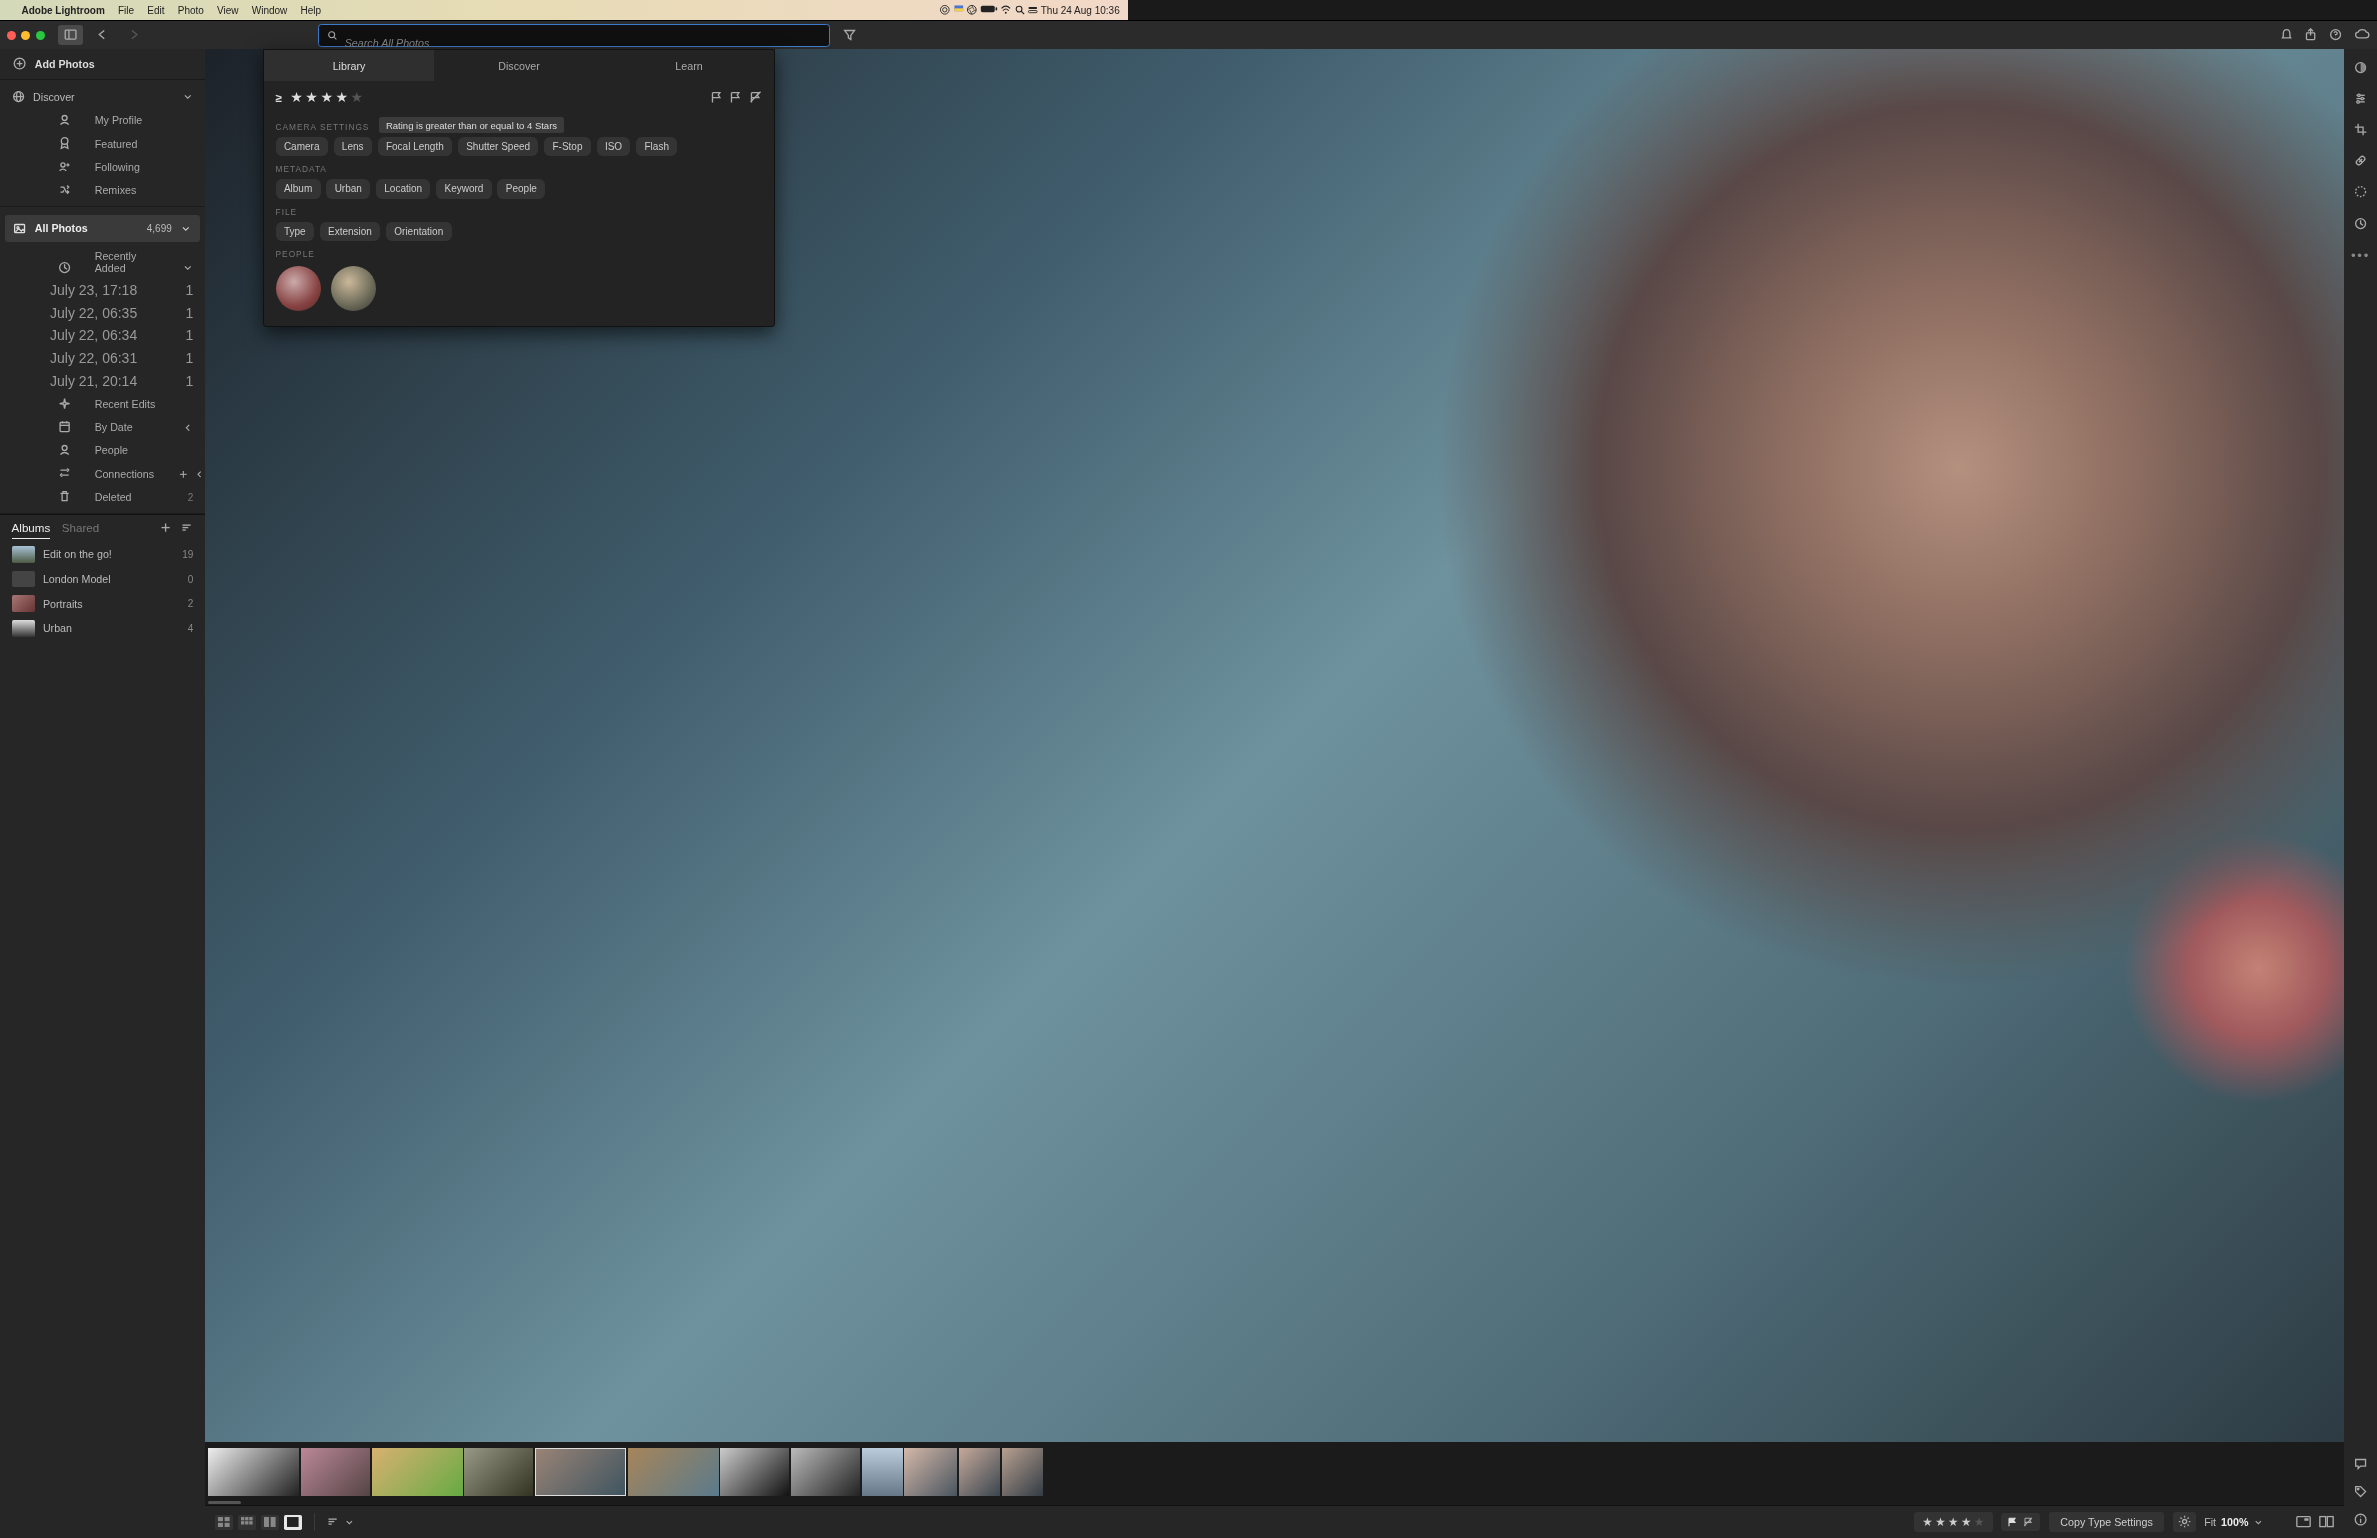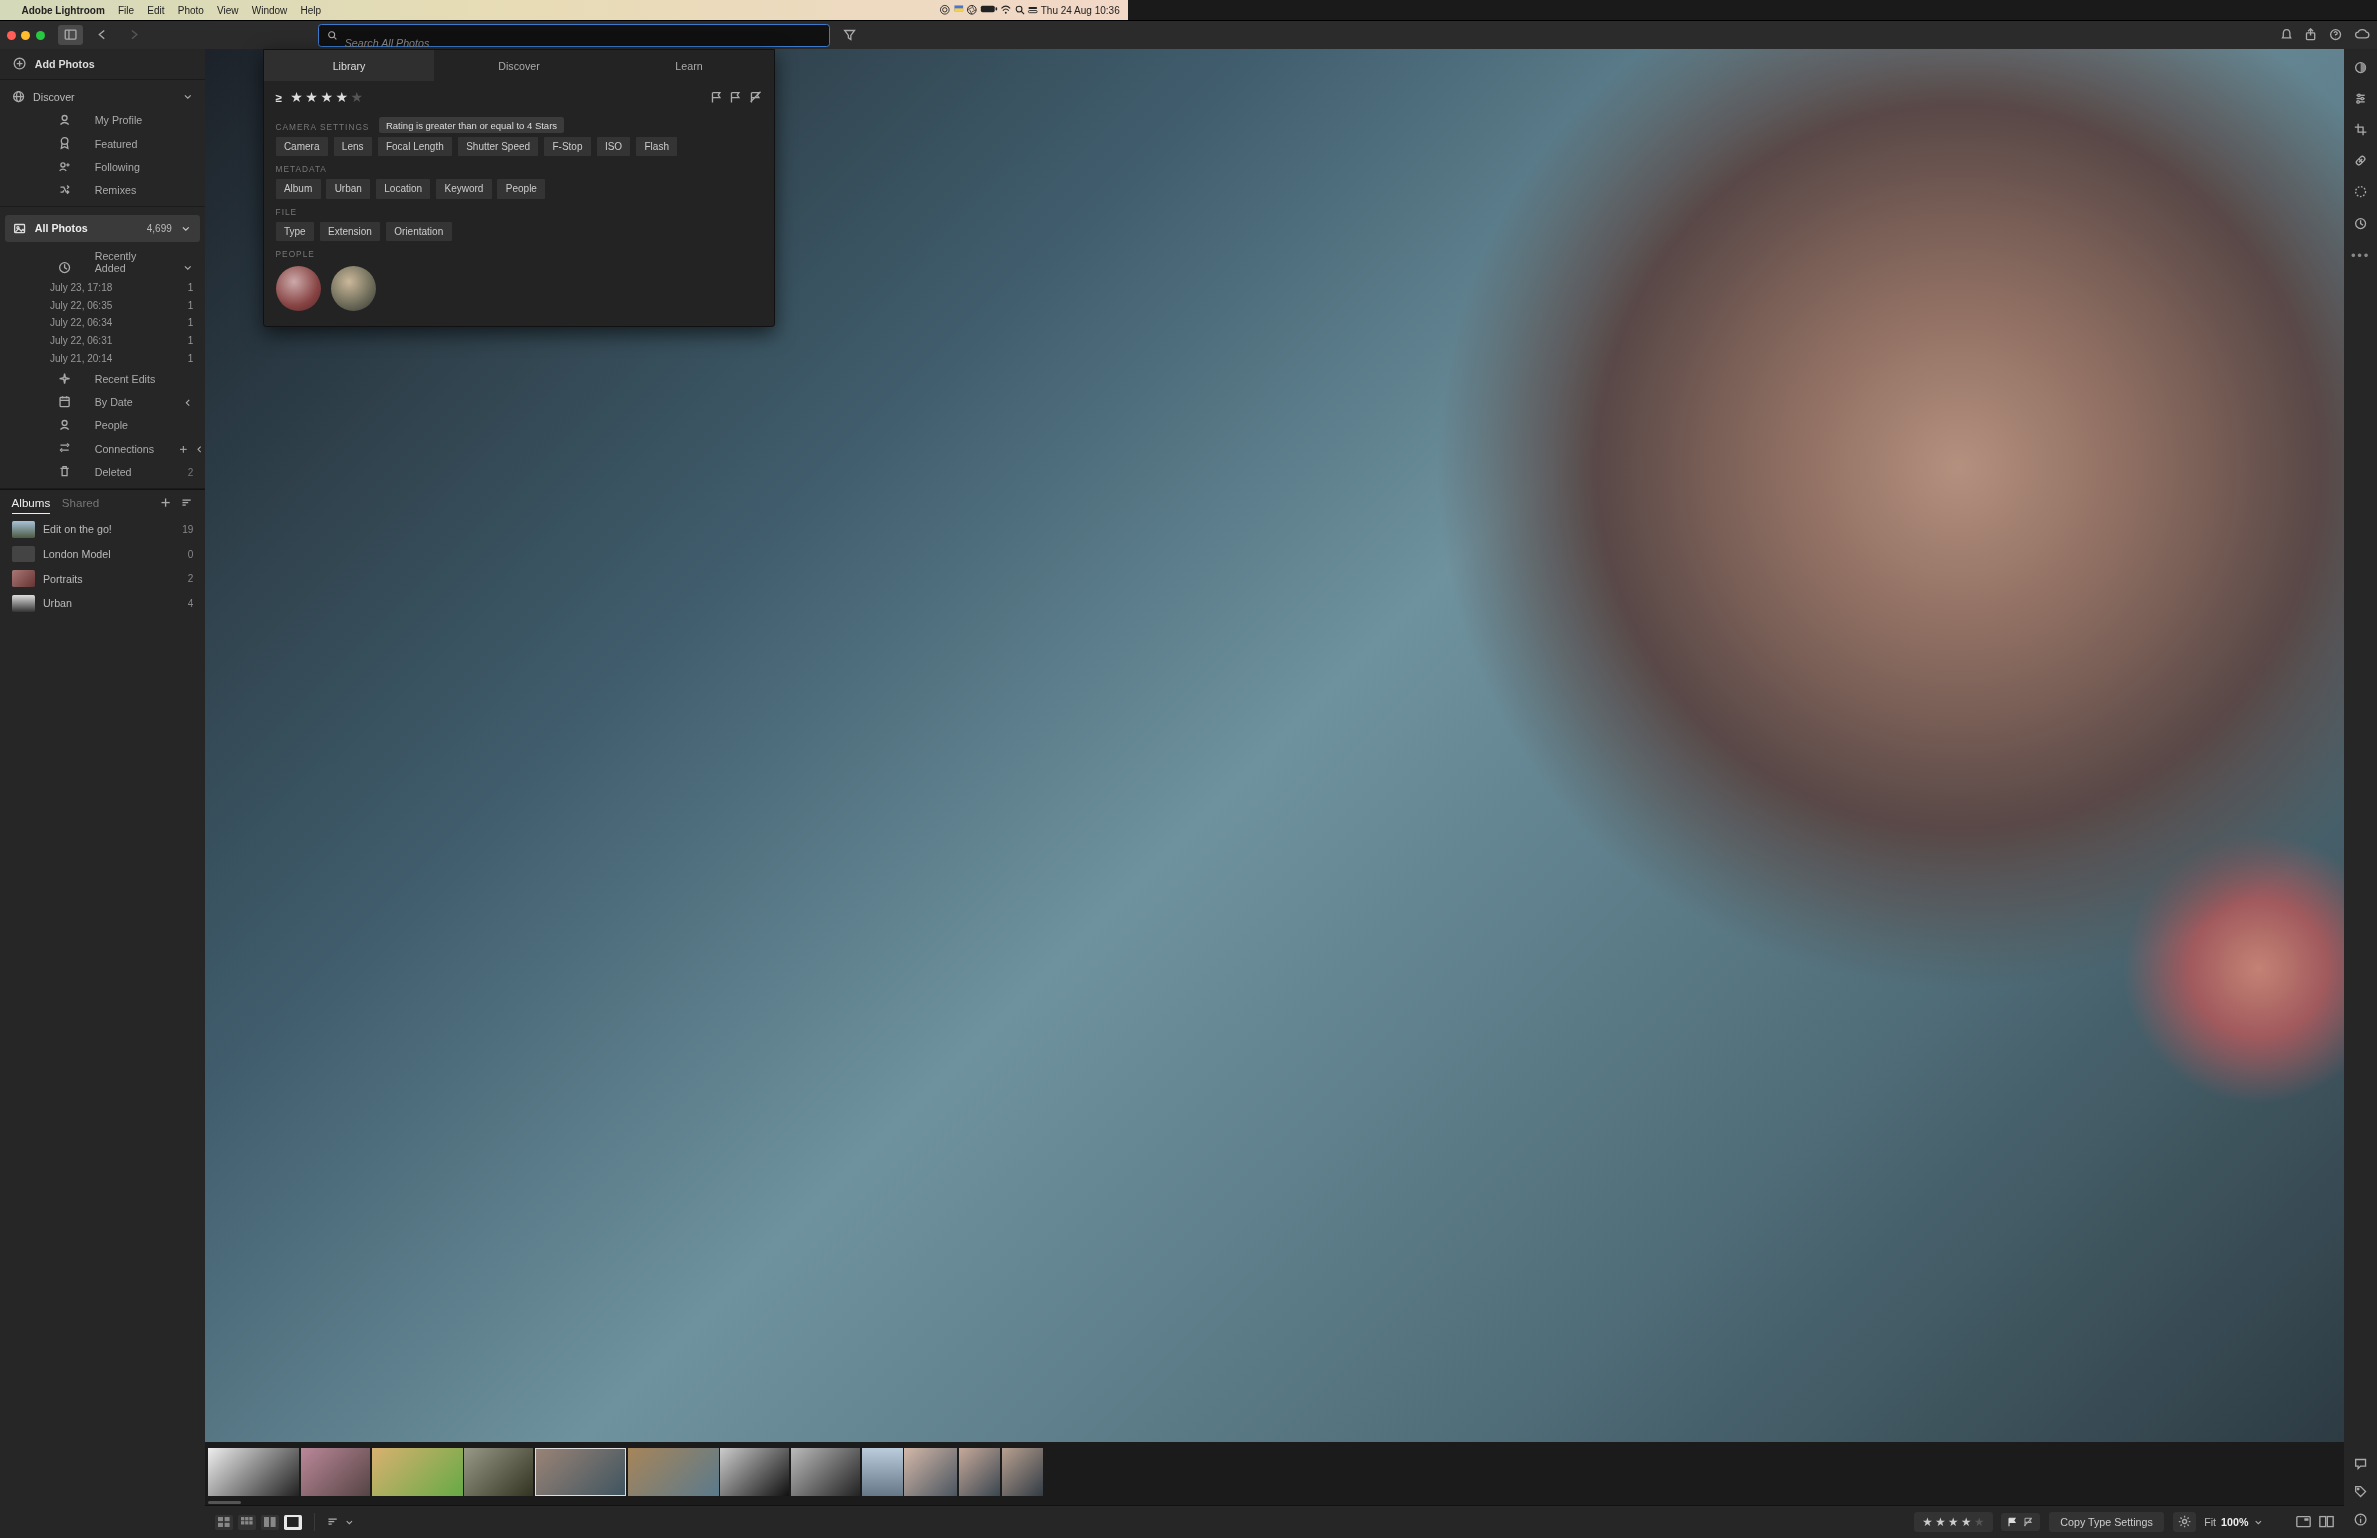--- a/index.html
+++ b/index.html
@@ -33,21 +33,21 @@
   .sb-add { height:31px; display:flex; align-items:center; gap:8.3px; padding:0 13.2px; color:#ddd; font-weight:600; border-bottom:0.8px solid #1a1a1a; }
   .sb-section { padding:5px 0; border-bottom:0.8px solid #1b1b1b; }
   .sb-head { display:flex; align-items:center; gap:8.3px; padding:5px 11.6px; color:#bbb; }
   .sb-head .chev{ margin-left:auto; color:#888; }
   .sb-item { display:flex; align-items:flex-end; gap:24px; padding:5px 11.6px 5px 21.5px; color:#aaa;margin-left:36px; }
   .sb-item .cnt { margin-left:auto; color:#777; font-size:10px; }
   .sb-item .chev{ margin-left:5px; color:#888; }
   .sb-item svg, .sb-head svg { flex-shrink:0; }
   .sb-all { background:#3a3a3a; border-radius:3.3px; margin:3.3px 5px; padding:6.6px 8.3px; display:flex; align-items:center; gap:8.3px; color:#eee; font-weight:600;}
   .sb-all .cnt{ margin-left:auto; font-weight:400; color:#bbb; font-size:10px; }
-  .sb-sub { padding:3.3px 11.6px 3.3px 50px; font-size:10px; color:#999; display:flex;justify-content:space-between; }
+  .sb-sub { padding:3.3px 11.6px 3.3px 50px; font-size:14px; color:#999; display:flex;justify-content:space-between; }
   .sb-sub .cnt{margin-left:auto;}
   .albums-hdr{ display:flex; align-items:flex-start; gap:11.6px; padding:6.6px 11.6px 3.3px; font-size:11.6px; }
   .albums-hdr .act{ color:#eee; border-bottom:1.7px solid #eee; padding-bottom:3.3px;}
   .albums-hdr .inact{ color:#777; padding-bottom:3.3px;}
   .albums-hdr .ops{ margin-left:auto; display:flex; gap:8.3px; color:#aaa;}
   .album-row{ display:flex; align-items:center; gap:8.3px; padding:4.1px 11.6px; color:#bbb; font-size:10.7px;}
   .album-row .thumb{ width:23px; height:16.5px; background:#555; border-radius:1.7px; }
   .album-row .cnt{ margin-left:auto; color:#888; font-size:10px; }
   .albums-scroll{ overflow-y:auto; flex:1 1 0; }
   .sb-scroll{ overflow-y:auto; }
@@ -89,21 +89,21 @@
   .ptab{ flex:1; display:flex; align-items:center; justify-content:center; color:#aaa; font-size:10.7px; }
   .ptab.active{ background:#2f2f2f; color:#ddd; }
   .pbody{ padding:8.3px 11.6px 15px; }
   .ratingrow{ display:flex; align-items:center; gap:8.3px; margin-bottom:8.3px;}
   .ratingrow .ge{ font-size:11.6px; font-weight:700; color:#ddd;}
   .ratingrow .stars{ display:flex; gap:2.5px; font-size:14px; color:#ddd;}
   .ratingrow .stars .off{ color:#555;}
   .ratingrow .flags{ margin-left:auto; display:flex; gap:6.6px; color:#888;}
   .plabel{ font-size:8.3px; letter-spacing:.12em; color:#777; text-transform:uppercase; margin:8.3px 0 5px;}
   .chips{ display:flex; flex-wrap:wrap; gap:5.8px; align-items:center;}
-  .chip{ background:#343434; color:#ccc; padding:4.1px 8.3px; border-radius:1px; font-size:10px; }
+  .chip{ background:#343434; color:#ccc; padding:4.1px 8.3px; border-radius:6px; font-size:10px; }
   .pplrow{ display:flex; gap:10px; margin-top:6.6px;}
   .avatar{ width:45px; height:45px; border-radius:50%; background:radial-gradient(circle at 40% 35%, #caa 0%, #844 60%, #522 100%);}
   .avatar.a2{ background:radial-gradient(circle at 40% 35%, #cbb89a 0%, #6b6a58 60%, #333 100%);}
 
   svg{ display:block; }
   .ico{ width:13.2px; height:13.2px; fill:none; stroke:#aaa; stroke-width:1.6; }
   .ico13{ width:10.7px; height:10.7px; }
   .chev .ico{ width:11.6px; height:11.6px; }
 </style>
 </head>

